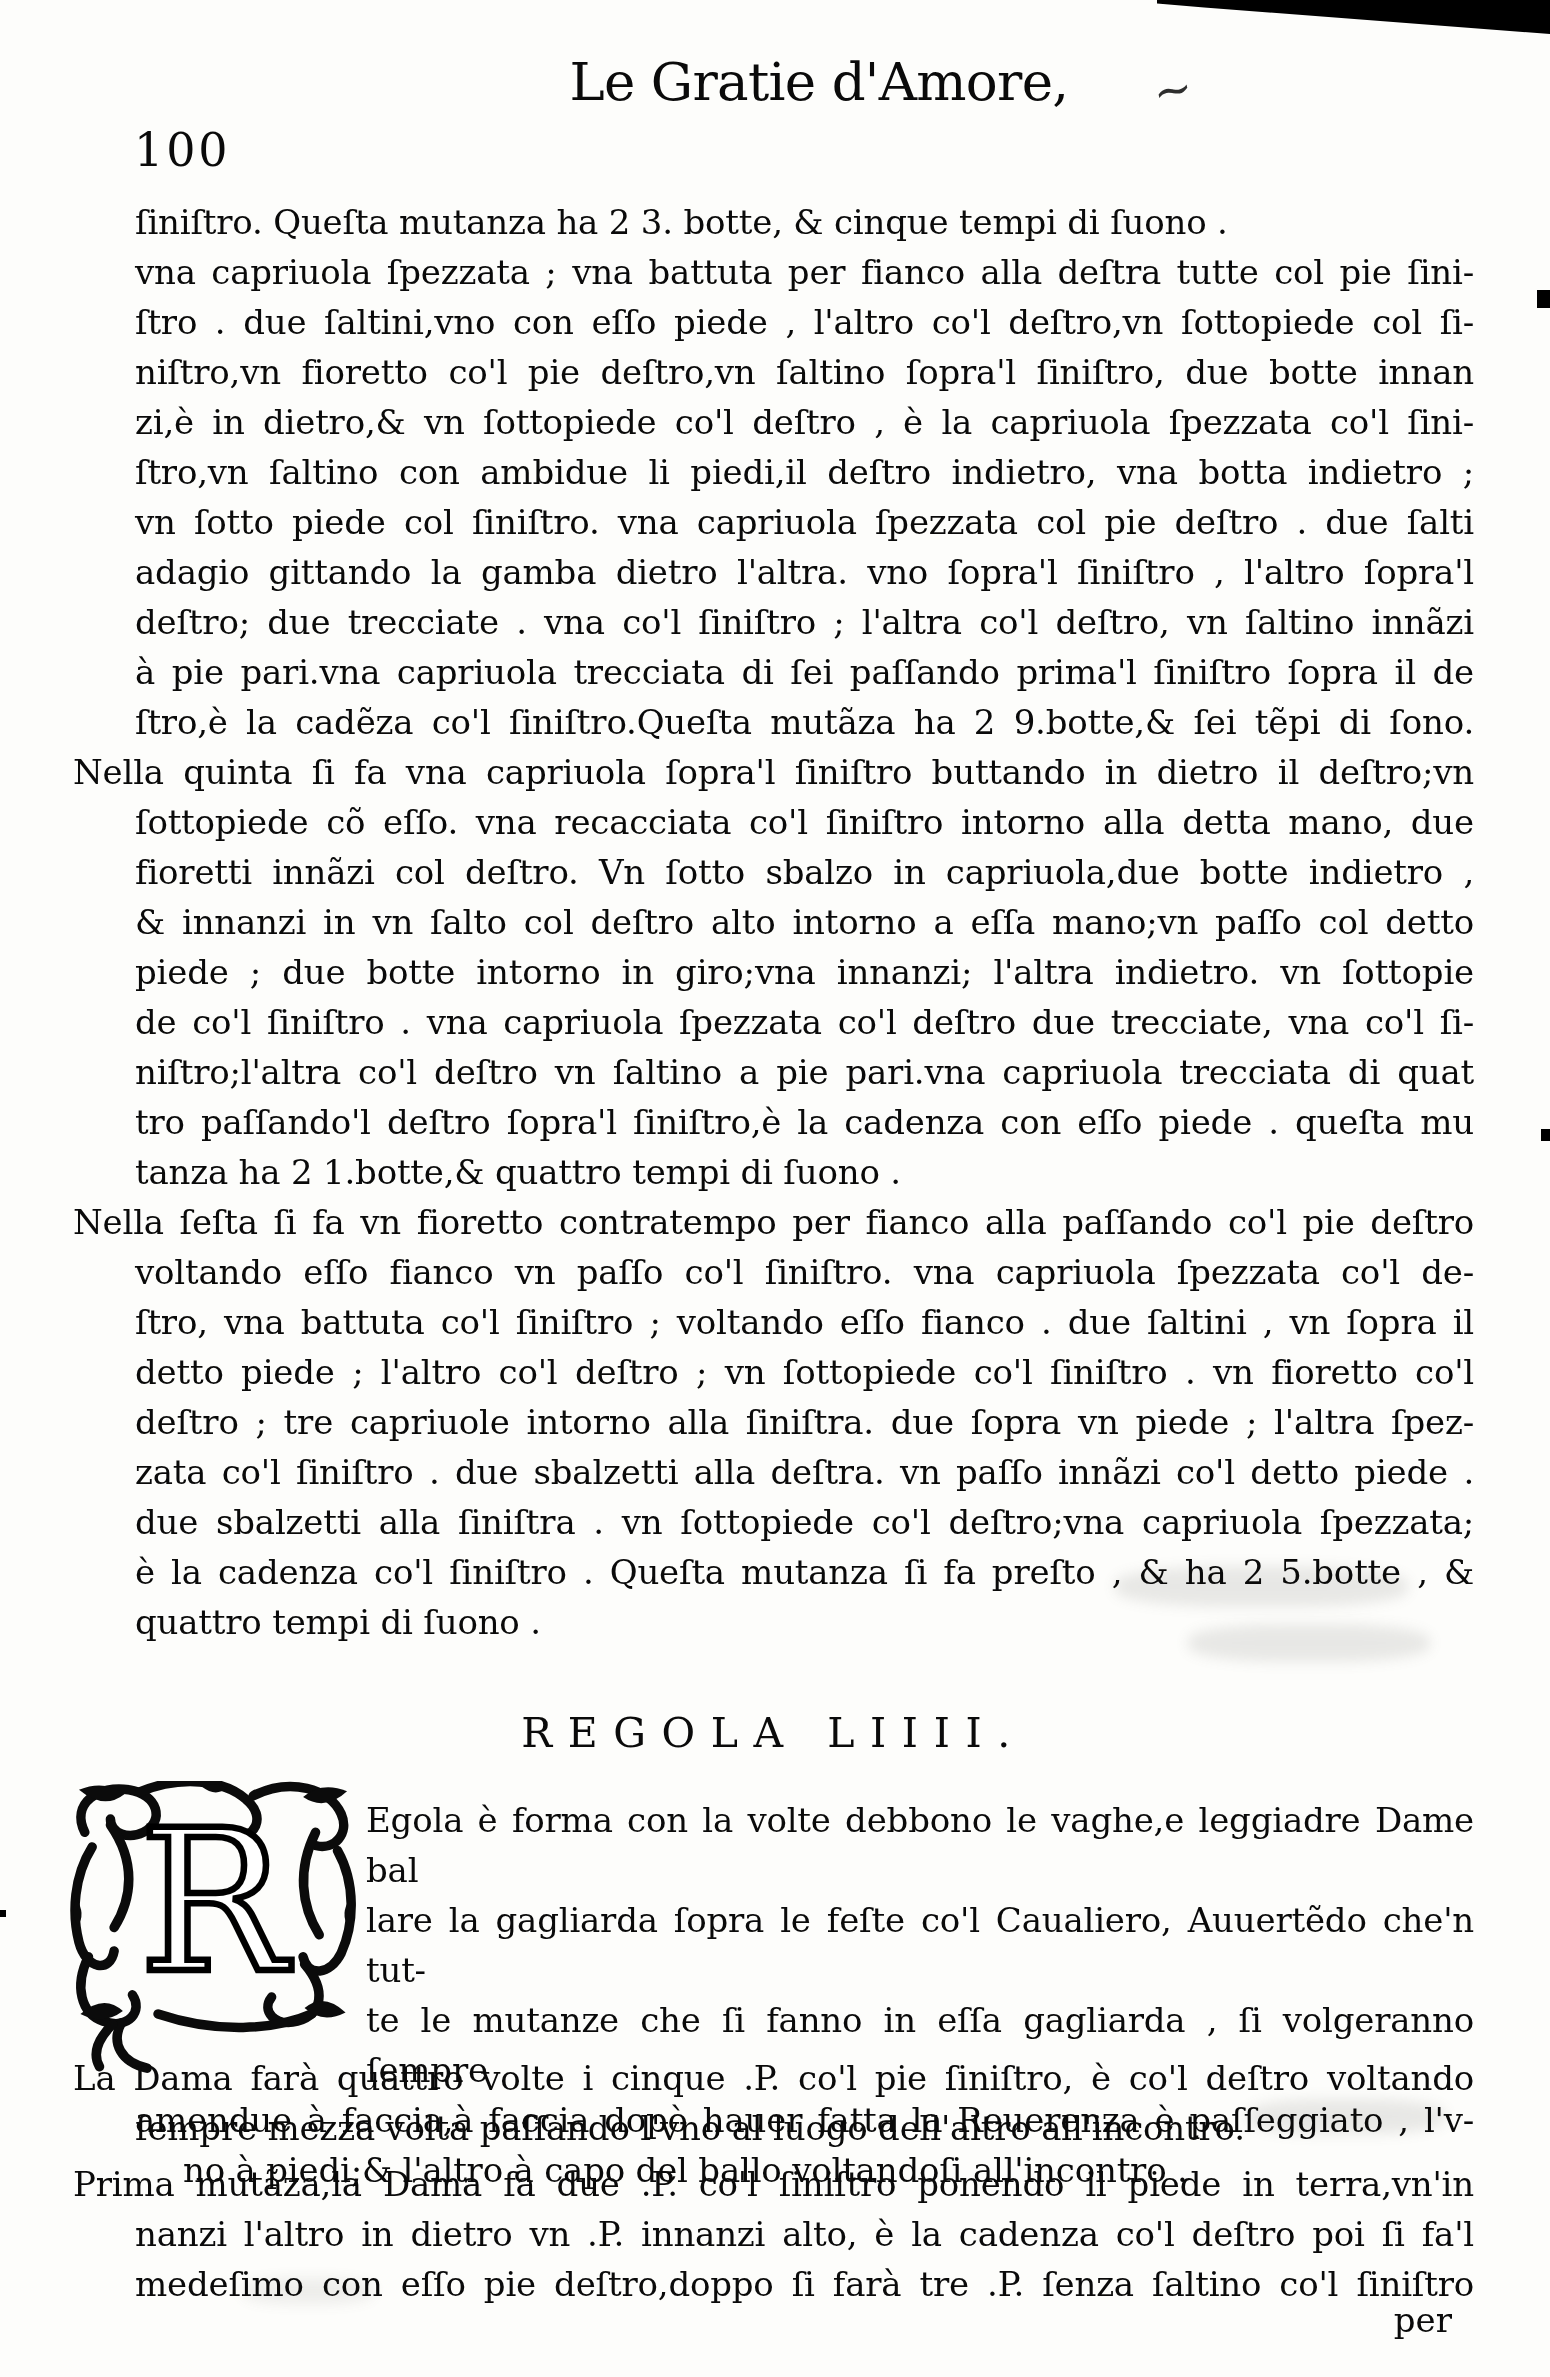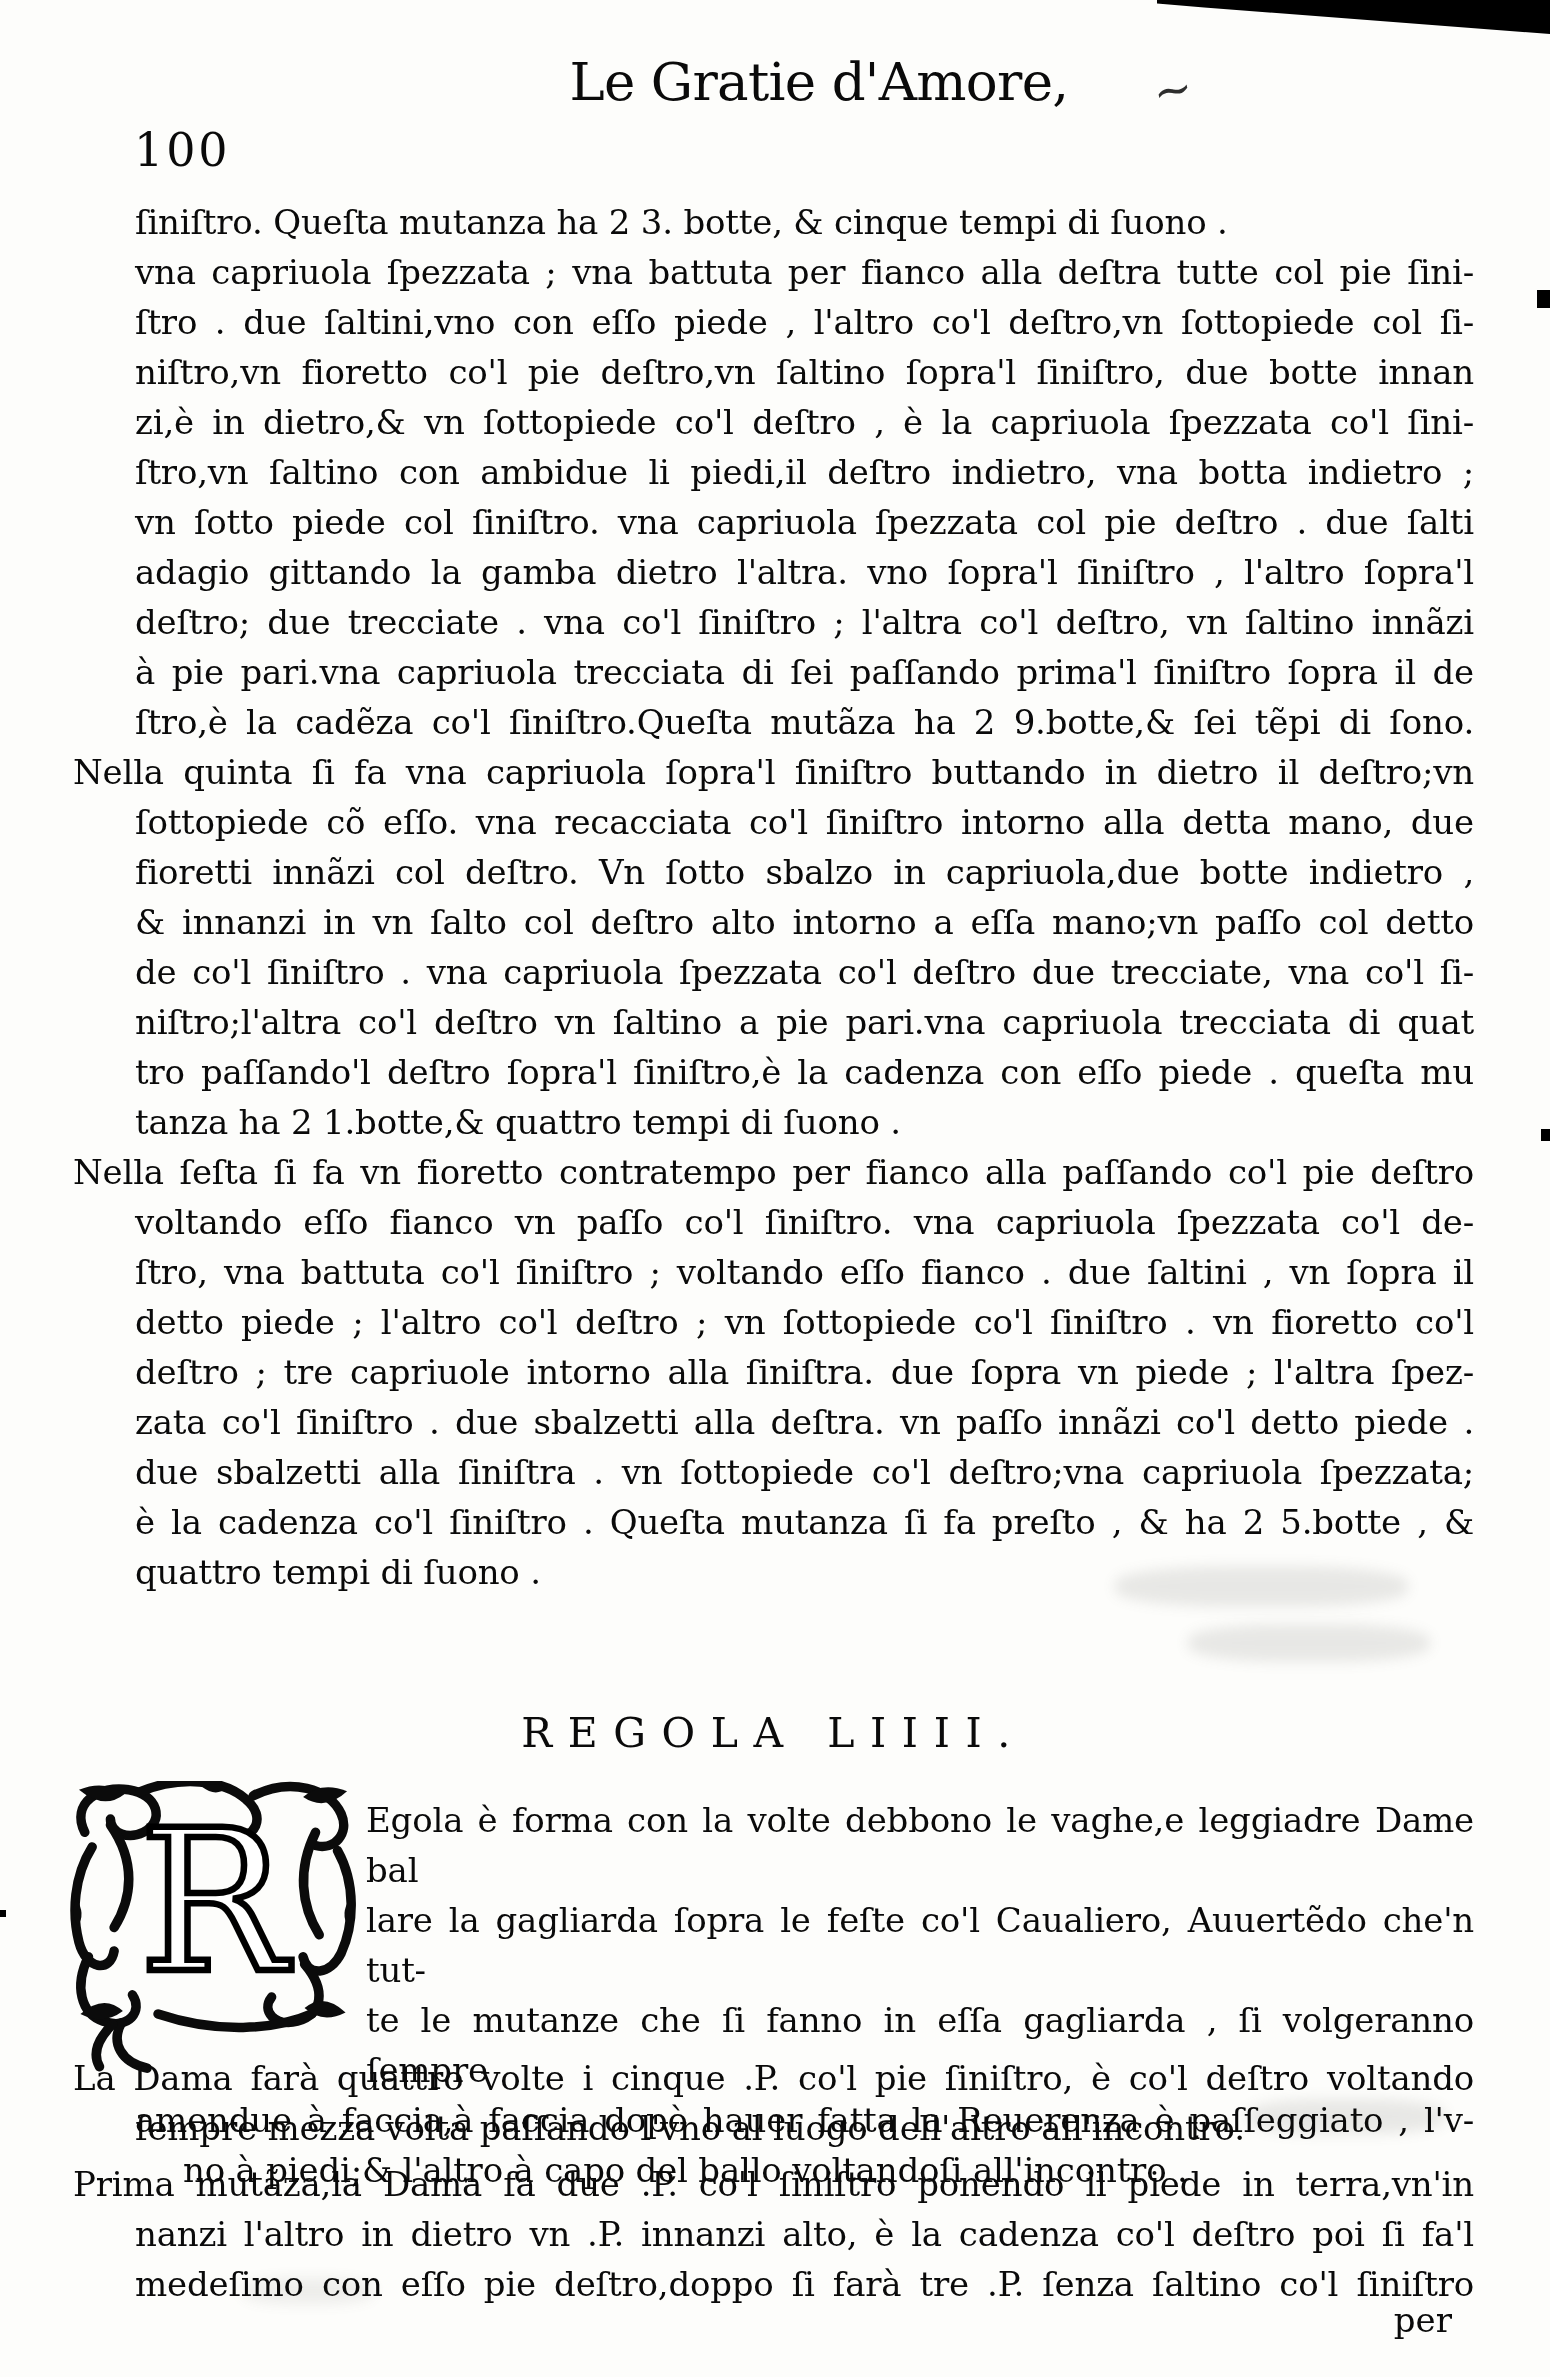--- a/index.html
+++ b/index.html
@@ -102,20 +102,21 @@
     <div class="line in j">ſtro,vn ſaltino con ambidue li piedi,il deſtro indietro, vna botta indietro ;</div>
     <div class="line in j">vn ſotto piede col ſiniſtro. vna capriuola ſpezzata col pie deſtro . due ſalti</div>
     <div class="line in j">adagio gittando la gamba dietro l'altra. vno ſopra'l ſiniſtro , l'altro ſopra'l</div>
     <div class="line in j">deſtro; due trecciate . vna co'l ſiniſtro ; l'altra co'l deſtro, vn ſaltino innãzi</div>
     <div class="line in j">à pie pari.vna capriuola trecciata di ſei paſſando prima'l ſiniſtro ſopra il de</div>
     <div class="line in j">ſtro,è la cadẽza co'l ſiniſtro.Queſta mutãza ha 2 9.botte,&amp; ſei tẽpi di ſono.</div>
     <div class="line j">Nella quinta ſi fa vna capriuola ſopra'l ſiniſtro buttando in dietro il deſtro;vn</div>
     <div class="line in j">ſottopiede cõ eſſo. vna recacciata co'l ſiniſtro intorno alla detta mano, due</div>
     <div class="line in j">fioretti innãzi col deſtro. Vn ſotto sbalzo in capriuola,due botte indietro ,</div>
     <div class="line in j">&amp; innanzi in vn ſalto col deſtro alto intorno a eſſa mano;vn paſſo col detto</div>
+    <div class="line in j">piede ; due botte intorno in giro;vna innanzi; l'altra indietro. vn ſottopie</div>
     <div class="line in j">de co'l ſiniſtro . vna capriuola ſpezzata co'l deſtro due trecciate, vna co'l ſi-</div>
     <div class="line in j">niſtro;l'altra co'l deſtro vn ſaltino a pie pari.vna capriuola trecciata di quat</div>
     <div class="line in j">tro paſſando'l deſtro ſopra'l ſiniſtro,è la cadenza con eſſo piede . queſta mu</div>
     <div class="line in">tanza ha 2 1.botte,&amp; quattro tempi di ſuono .</div>
     <div class="line j">Nella ſeſta ſi fa vn fioretto contratempo per fianco alla paſſando co'l pie deſtro</div>
     <div class="line in j">voltando eſſo fianco vn paſſo co'l ſiniſtro. vna capriuola ſpezzata co'l de-</div>
     <div class="line in j">ſtro, vna battuta co'l ſiniſtro ; voltando eſſo fianco . due ſaltini , vn ſopra il</div>
     <div class="line in j">detto piede ; l'altro co'l deſtro ; vn ſottopiede co'l ſiniſtro . vn fioretto co'l</div>
     <div class="line in j">deſtro ; tre capriuole intorno alla ſiniſtra. due ſopra vn piede ; l'altra ſpez-</div>
     <div class="line in j">zata co'l ſiniſtro . due sbalzetti alla deſtra. vn paſſo innãzi co'l detto piede .</div>

